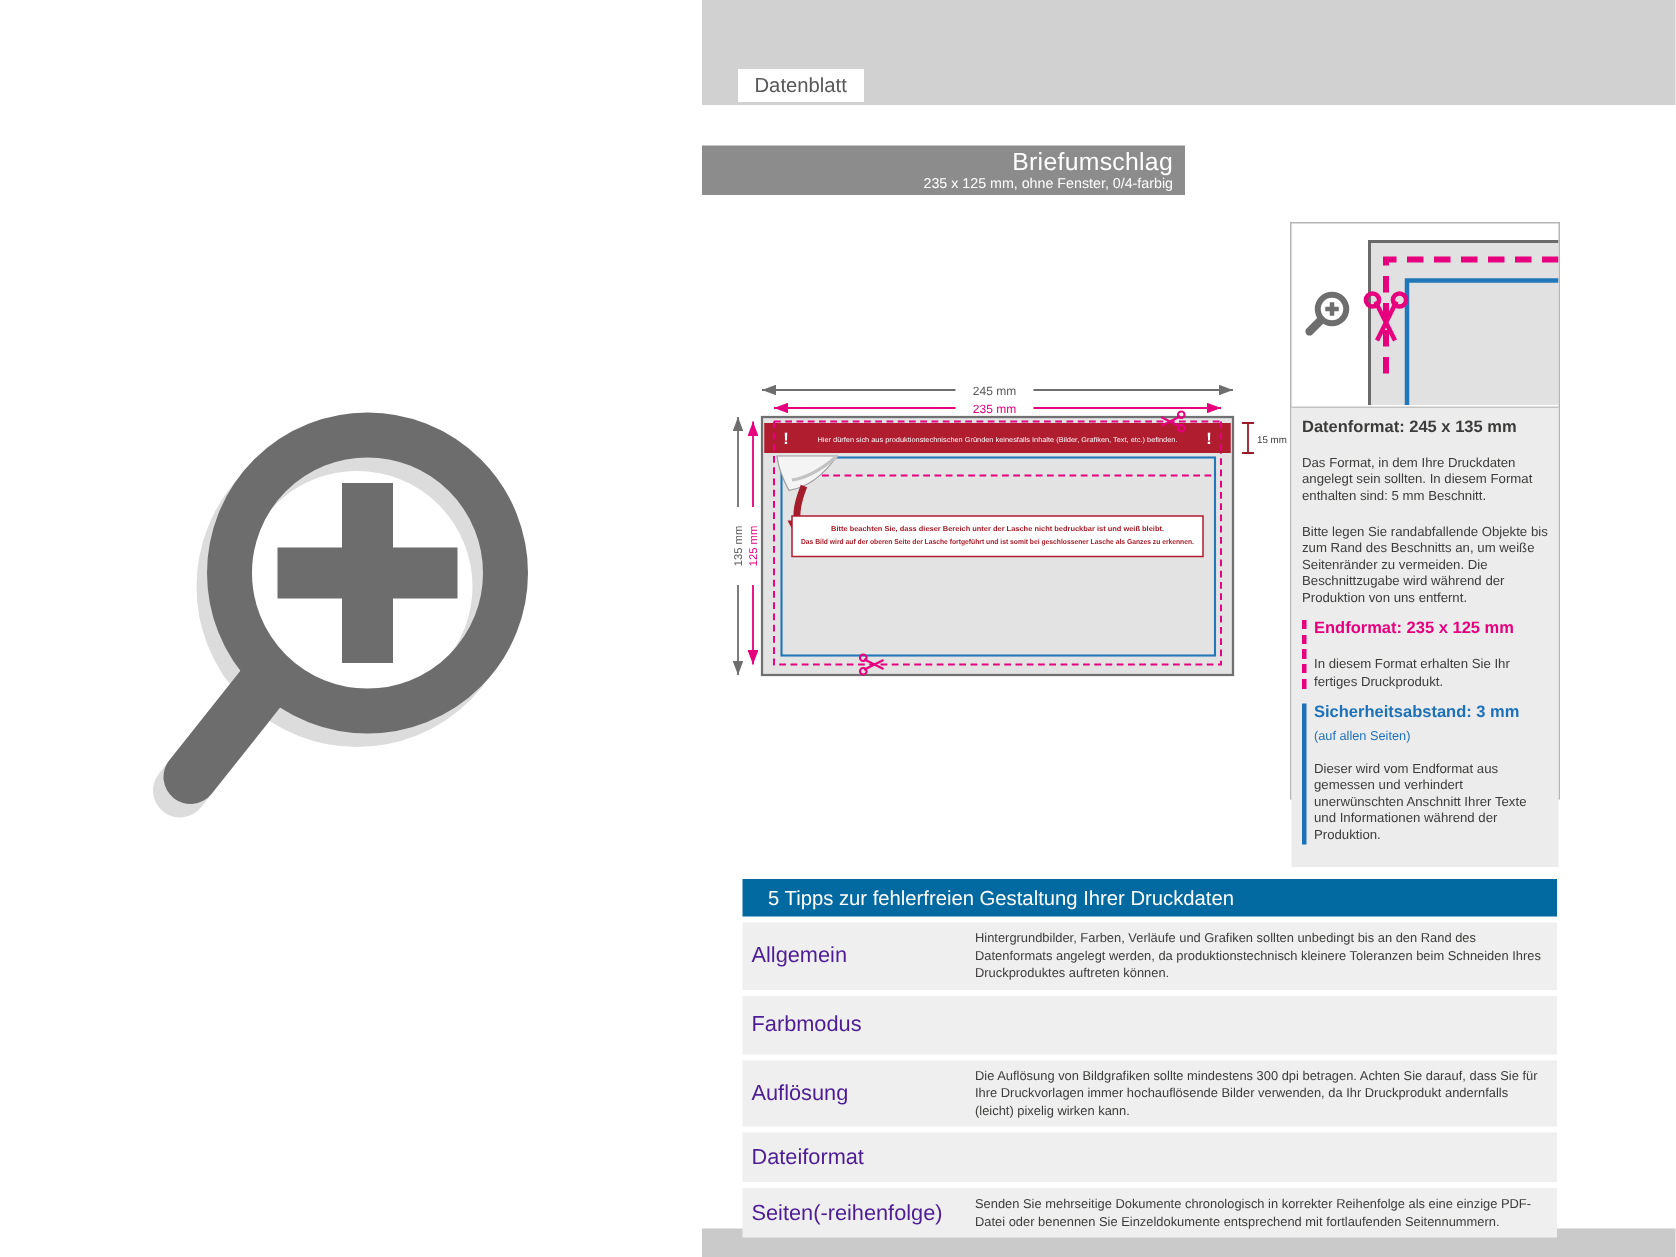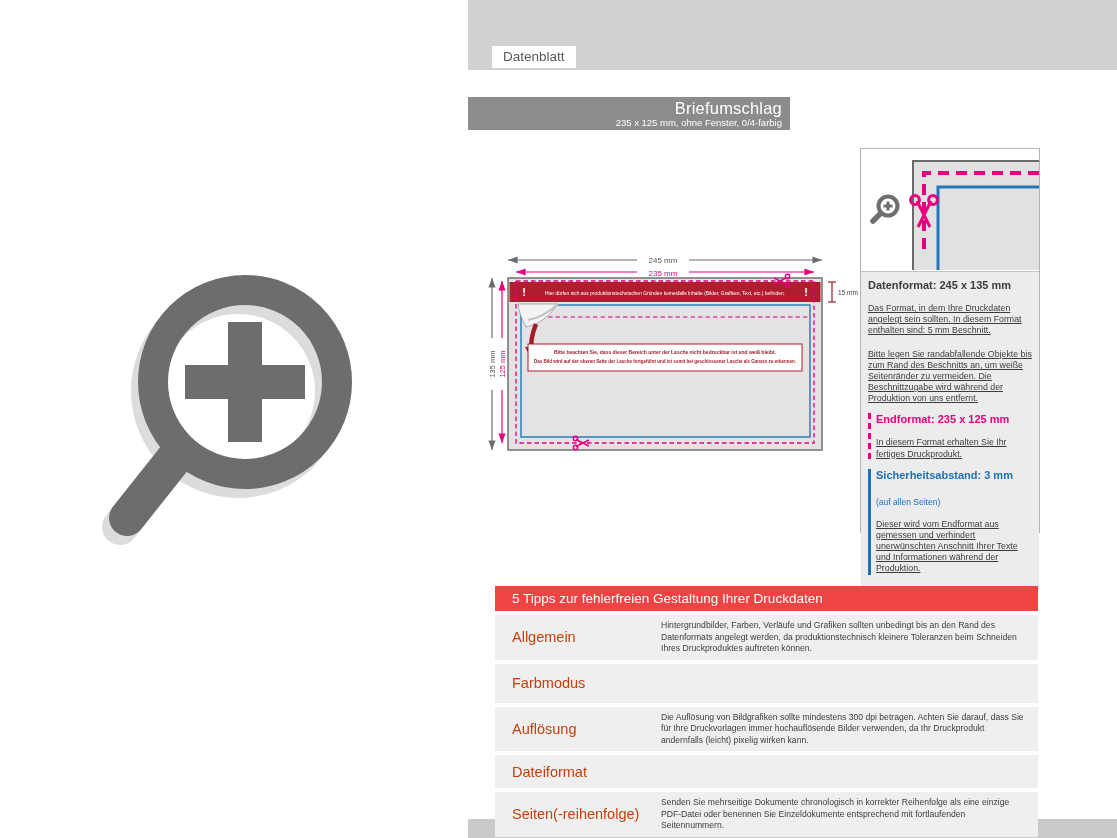--- a/index.html
+++ b/index.html
@@ -20,37 +20,37 @@
   
   .diagram{left:484px; top:252px; width:375px; height:206px;}
   svg text{font-family:"Liberation Sans", sans-serif;}
 
   
   .info-box{left:860px; top:148px; width:180px; height:385px; background:#ffffff;
             border:1px solid #b5b5b5; box-sizing:border-box; display:flex; flex-direction:column;}
   .info-top{height:122px; border-bottom:1px solid #c3c3c3;}
   .info-body{flex:1; background:#ececec; padding:7px 6px 6px 7px; box-sizing:border-box;}
   .pb-title{font-size:11px; font-weight:bold; color:#3c3c3b; margin:0 0 2px 0;}
-  .pb-p{font-size:8.8px; color:#3c3c3b; line-height:1.27; margin:12px 0 9px 0;text-decoration:underline;}
+  .pb-p{font-size:8.8px; color:#3c3c3b; line-height:1.27; margin:12px 0 9px 0;}
   .sec{margin-bottom:9px;}
   .sec-flex{display:flex; gap:5px;}
   .bar-dashed{width:3px; background:repeating-linear-gradient(180deg,#e6007e 0 6px,rgba(0,0,0,0) 6px 10px); flex:0 0 3px;}
   .bar-solid{width:3px; background:#1d71b8; flex:0 0 3px;}
   .pb-title.magenta{color:#e6007e;}
-  .pb-title.blue{color:#1d71b8; margin-bottom:16px;}
+  .pb-title.blue{color:#1d71b8; margin-bottom:4px;}
   .pb-sub{font-size:8.5px; color:#1d71b8; margin:0 0 2px 0;}
   .sec .pb-p{margin-bottom:0;}
 
   
   .tips{left:495px; top:586px; width:543px;}
-  .tips-header{height:25px; background:#ef4444; color:#ffffff; font-size:13.5px;
+  .tips-header{height:25px; background:#0369a1; color:#ffffff; font-size:13.5px;
                line-height:25px; padding-left:17px; box-sizing:border-box;}
   .tip-row{display:flex; background:#f0efef; margin-top:4px;}
   .tip-row:first-of-type{margin-top:6px;}
-  .tip-label{flex:0 0 149px; padding-left:17px; color:#c2410c; font-size:14.5px;
+  .tip-label{flex:0 0 149px; padding-left:6px; color:#4c1d95; font-size:14.5px;
              display:flex; align-items:center;}
   .tip-text{flex:1; padding:5px 10px 5px 0; font-size:8.6px; color:#3c3c3b; line-height:1.34;
             display:flex; align-items:center;}
   .tip-row.h1{min-height:43px;} .tip-row.h2{min-height:39px;} .tip-row.h3{min-height:40px;}
   .tip-row.h4{min-height:33px;} .tip-row.h5{min-height:29px;}
 </style>
 </head>
 <body>
 
 <div id="stage">

